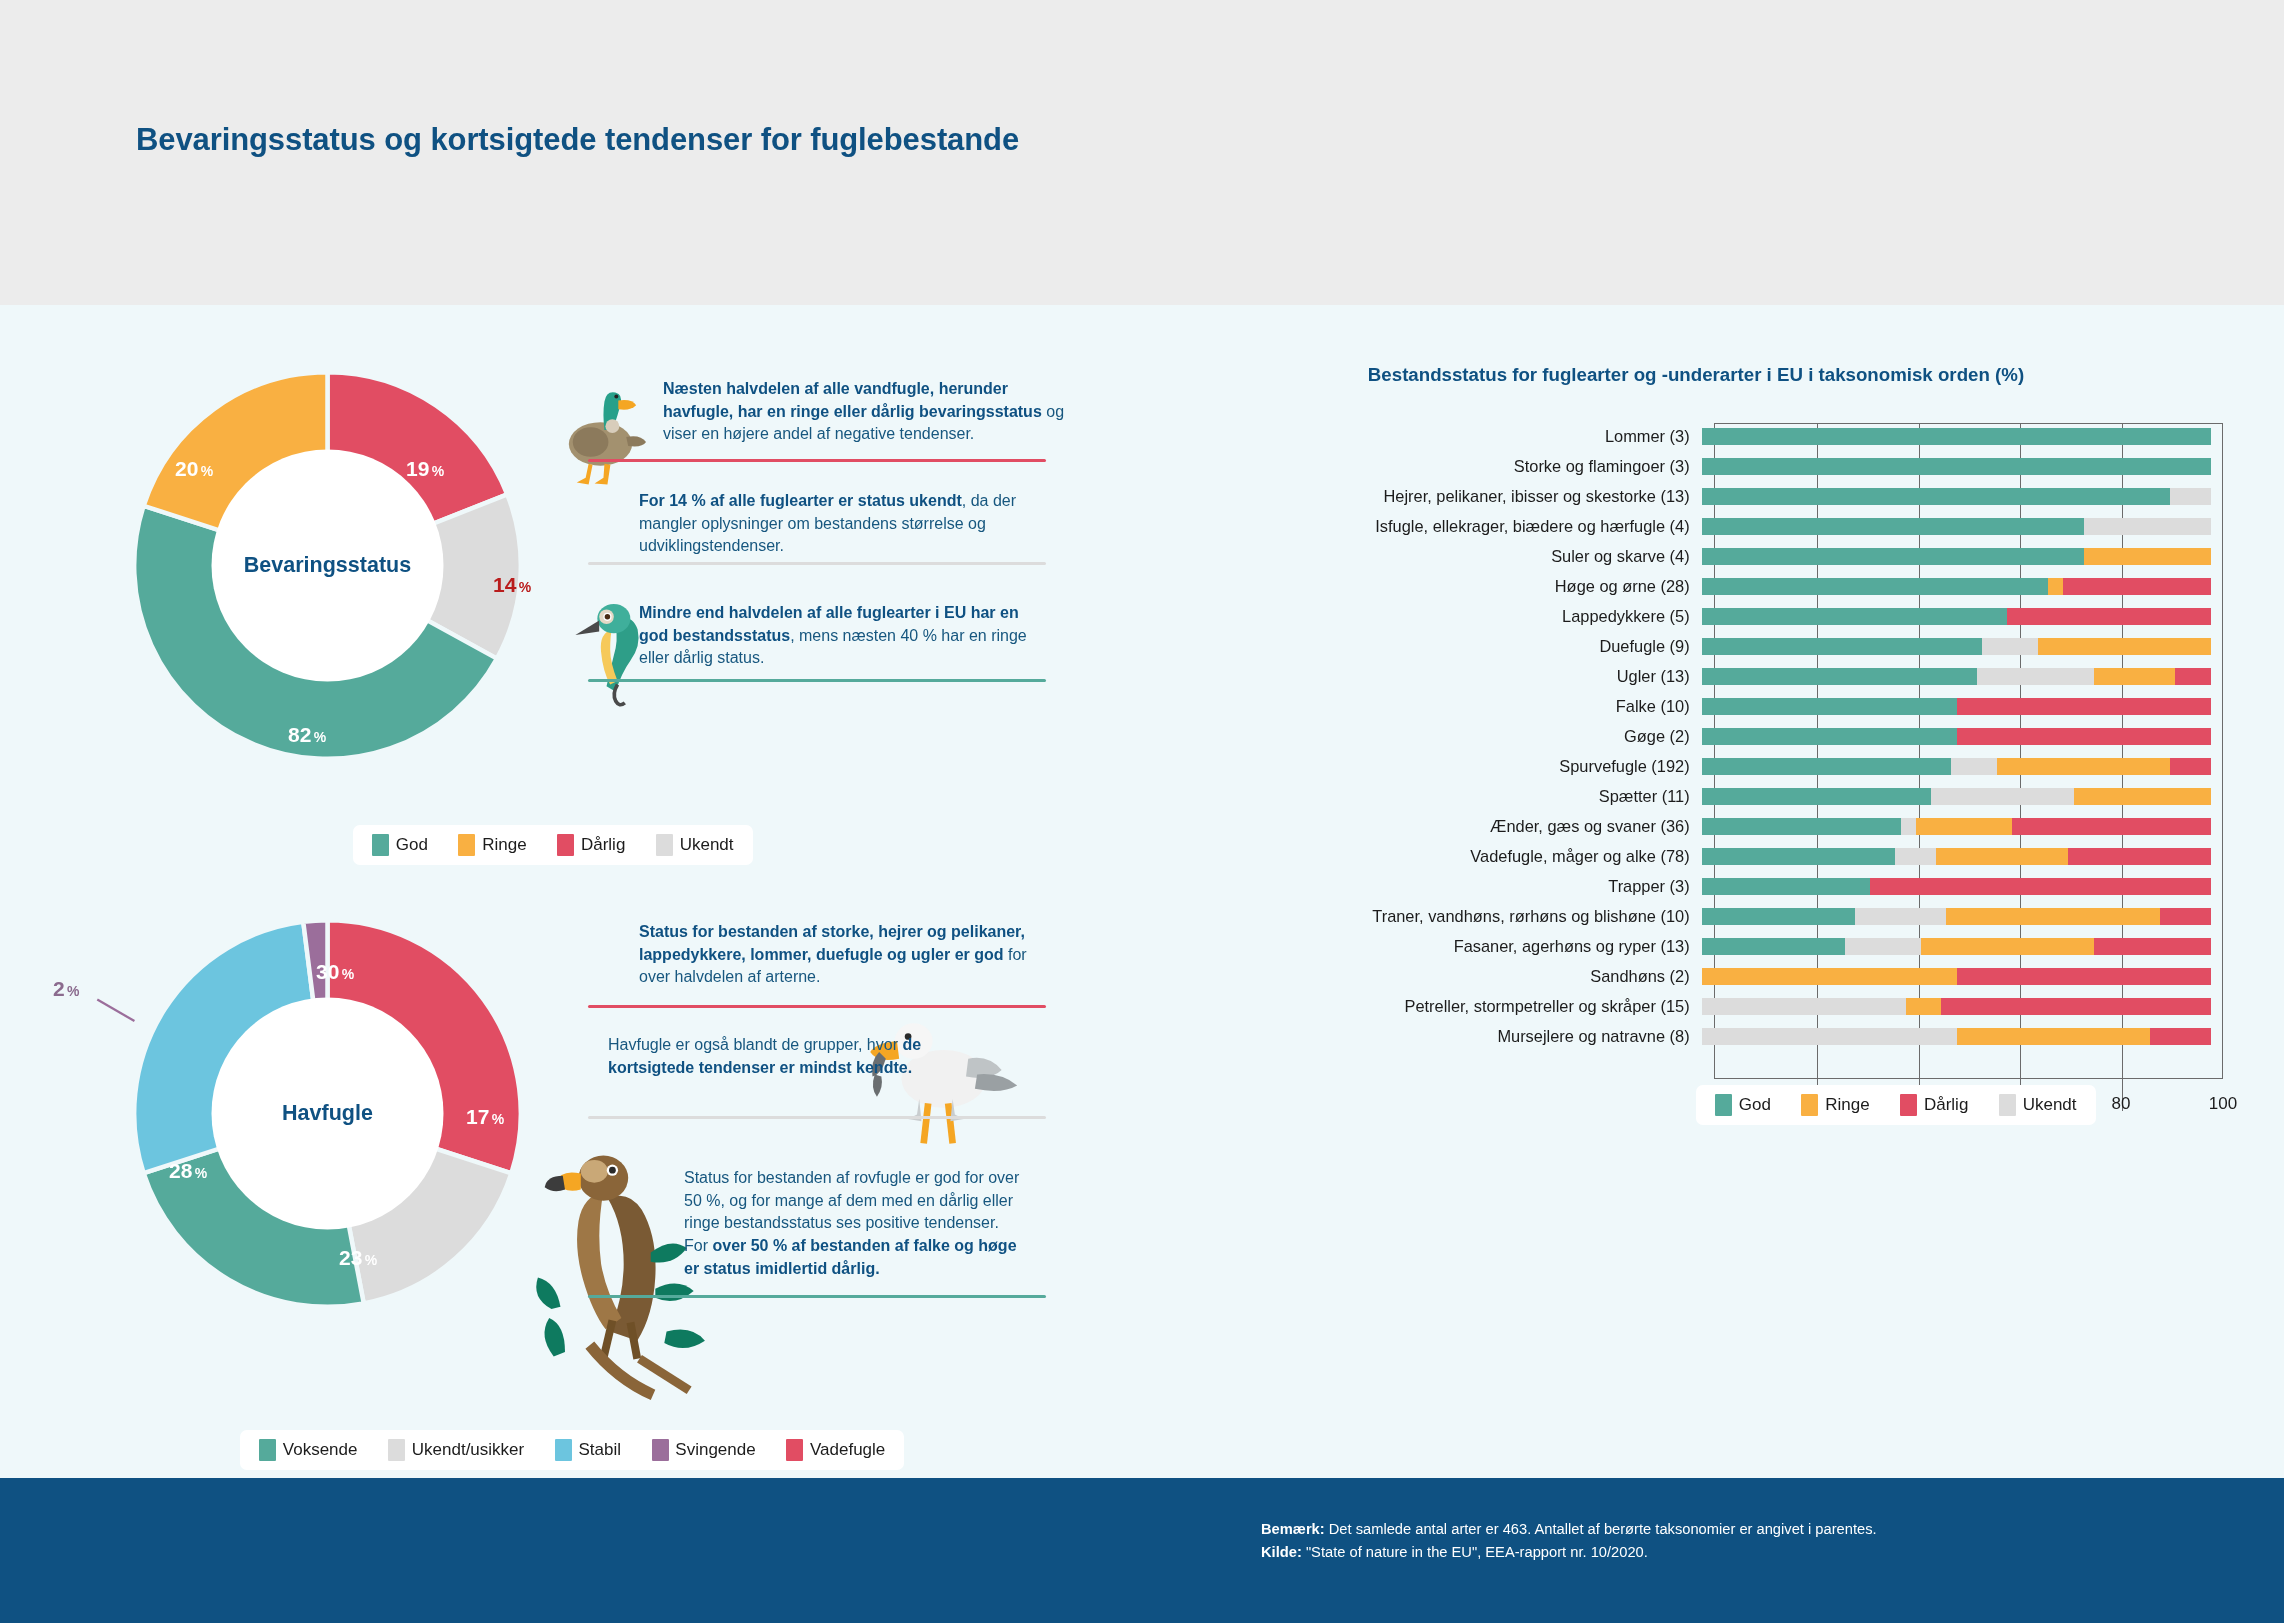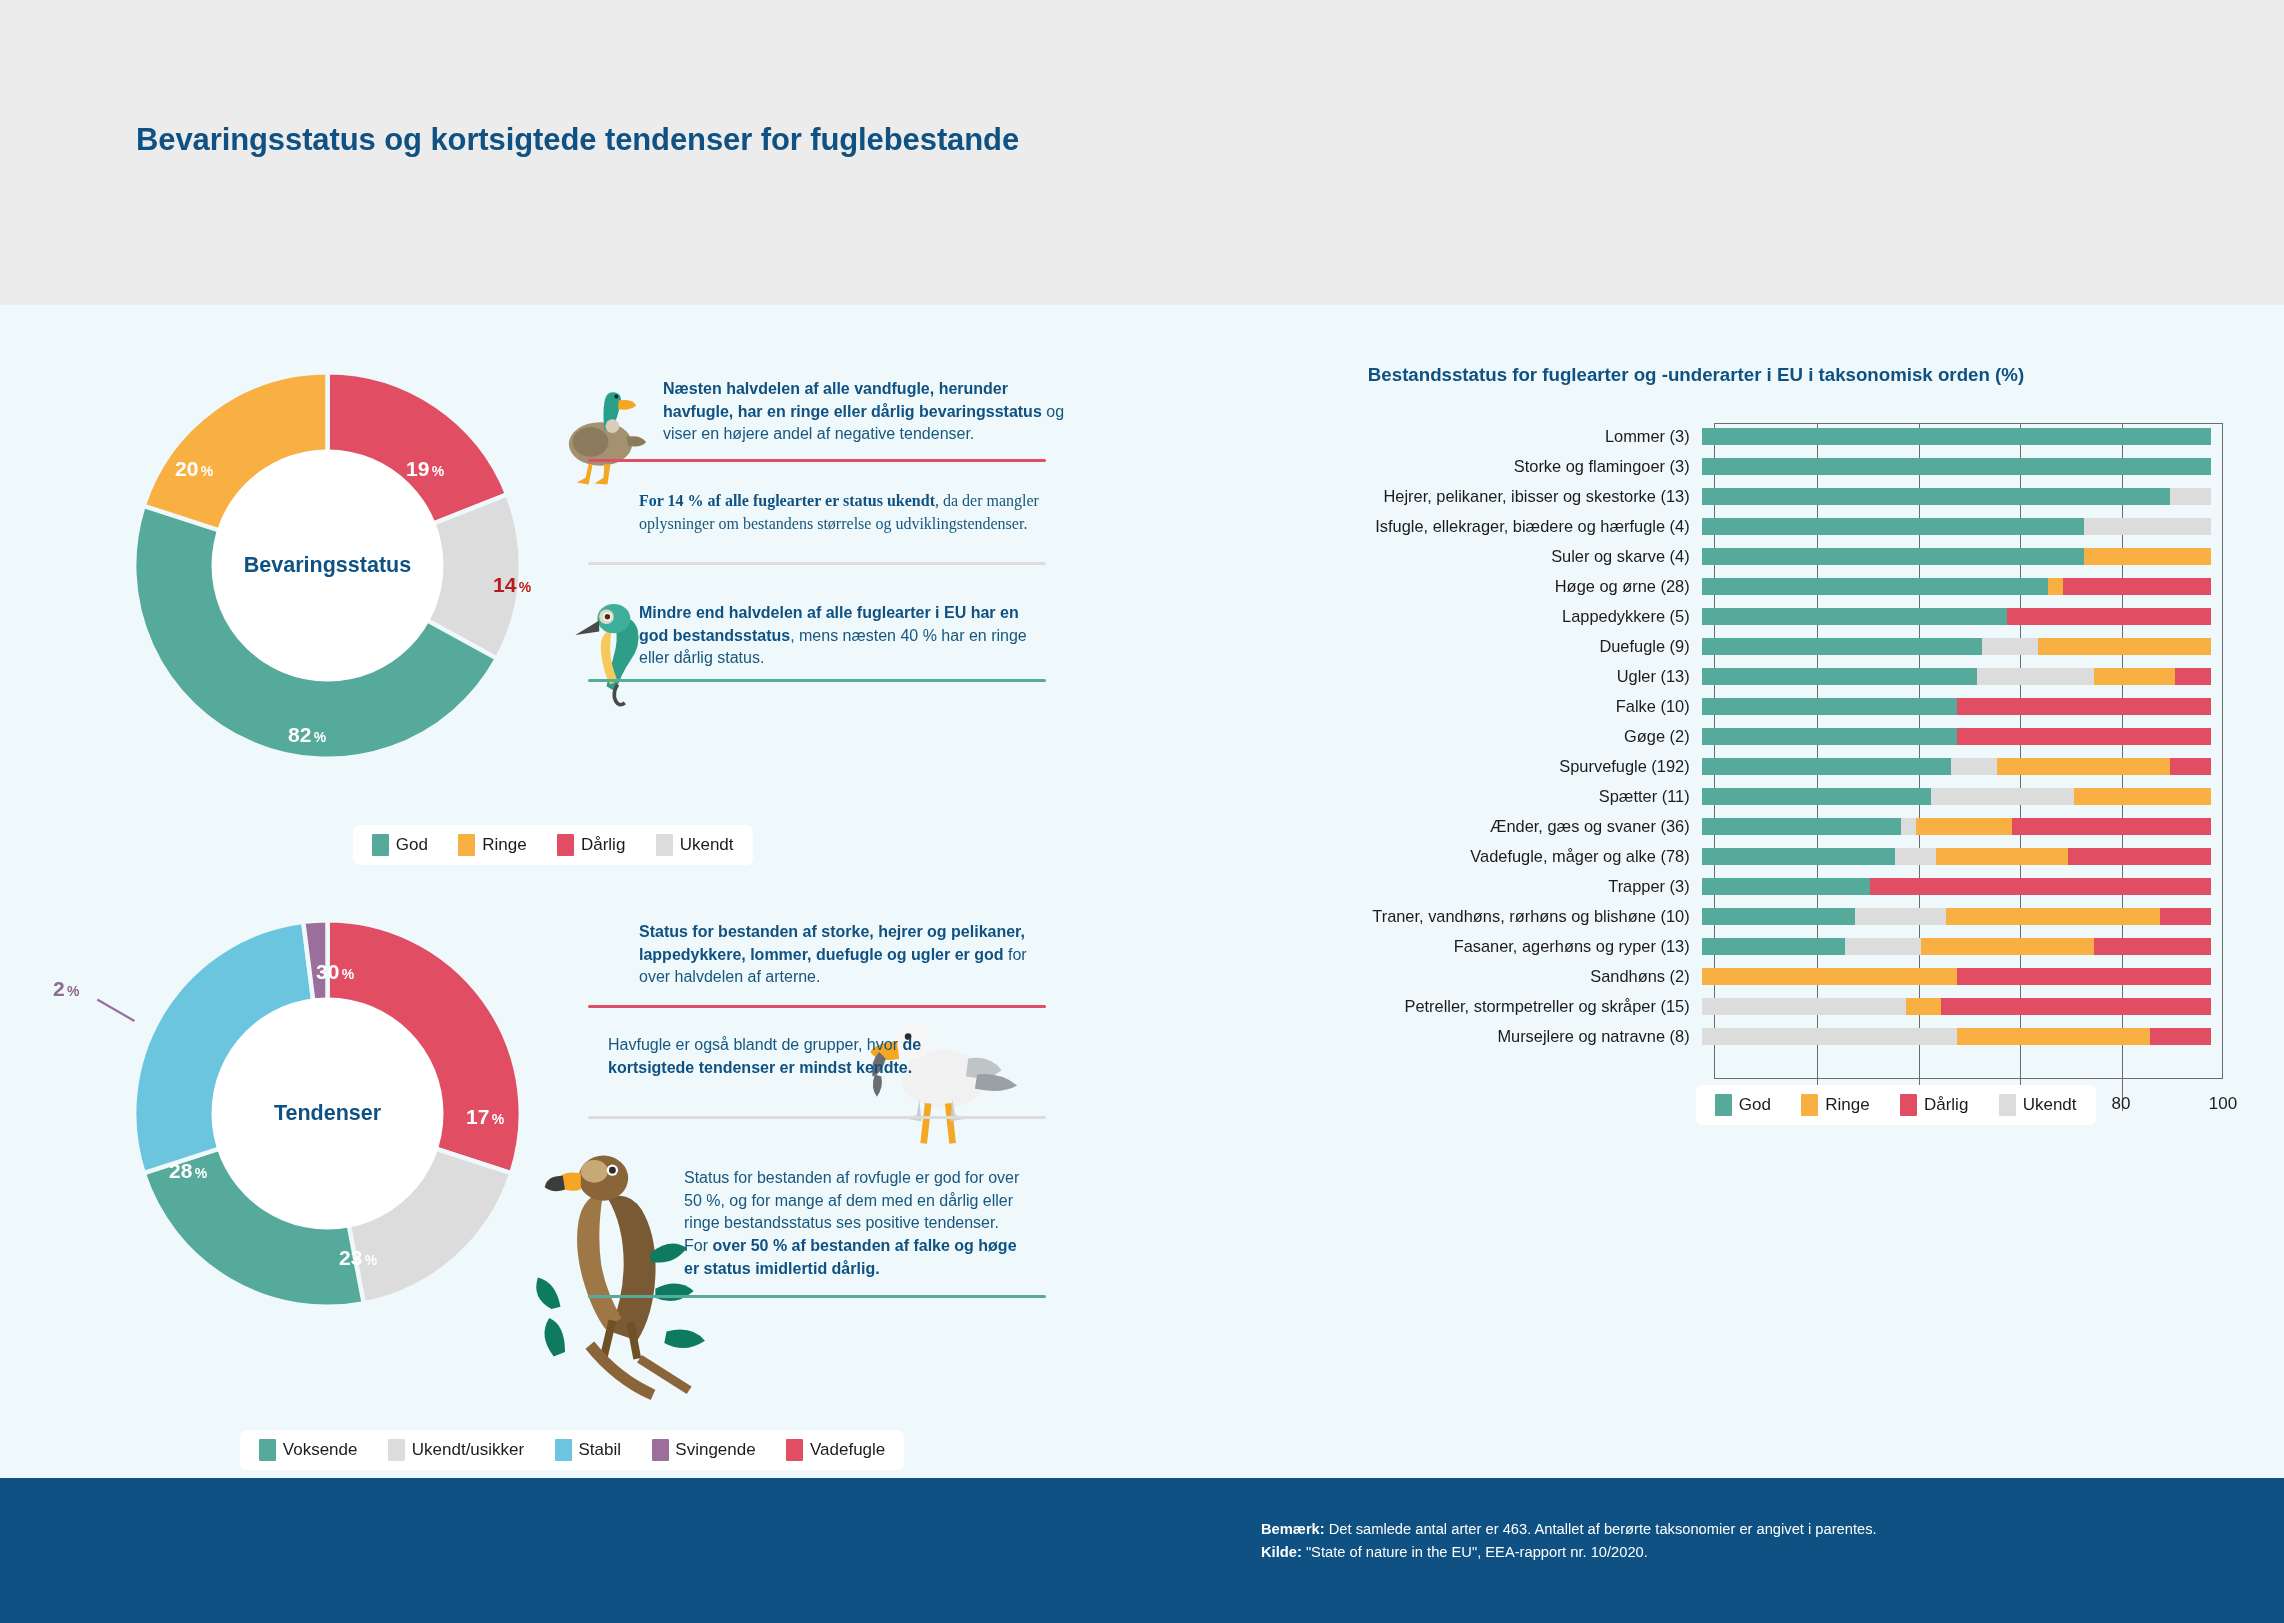--- a/index.html
+++ b/index.html
@@ -158,21 +158,21 @@
     <path d="M78 64 q14 2 18 -4 q-6 -8 -20 -5 z" fill="#8C7A5C"></path>
     <path d="M38 82 l-3 14 l-9 5 l12 2 l4 -20 z" fill="#F5A623"></path>
     <path d="M54 82 l-1 14 l-9 6 l13 1 l3 -20 z" fill="#F5A623"></path>
   </svg>
 
   <div class="callout" style="left:639px; top:73px; width:407px;margin-left:24px;">
     <b>Næsten halvdelen af alle vandfugle, herunder havfugle, har en ringe eller dårlig bevaringsstatus</b><span> og viser en højere andel af negative tendenser.</span>
   </div>
   <div class="rule" style="left:588px; top:154px; width:458px; background:#E14D63;"></div>
 
-  <div class="callout" style="left:639px; top:185px; width:407px;font-family:Liberation Serif, serif;">
+  <div class="callout" style="left:639px; top:185px; width:407px;">
     <b>For 14 % af alle fuglearter er status ukendt</b><span>, da der mangler oplysninger om bestandens størrelse og udviklingstendenser.</span>
   </div>
   <div class="rule" style="left:588px; top:257px; width:458px; background:#DCDCDC;"></div>
 
   <svg style="position:absolute; left:571px; top:288px; width:93px; height:119px;" viewBox="0 0 100 130">
     <path d="M46 28 q20 -6 26 12 q4 18 -8 34 q-10 14 -16 34 l-10 -6 q6 -26 10 -42 q3 -14 -2 -32 z" fill="#2E9E88"></path>
     <path d="M44 40 q-14 4 -12 24 q2 22 10 36 l8 -4 q-8 -20 -8 -34 q0 -16 2 -22 z" fill="#F6C95A"></path>
     <ellipse cx="46" cy="28" rx="18" ry="16" fill="#3FAF9B"></ellipse>
     <ellipse cx="38" cy="26" rx="8" ry="8" fill="#E4D9C6"></ellipse>
     <circle cx="39" cy="26" r="4.5" fill="#fff"></circle>
@@ -209,21 +209,21 @@
     <svg class="donut-svg" viewBox="0 0 200 200">
       <g id="donut2-slices">
           <path d="M 100 100 L 100 5 A 95 95 0 0 1 190.35036904803957 129.35661446562 Z" fill="#E14D63" stroke="#EFF8FA" stroke-width="2.2"></path>
           <path d="M 100 100 L 190.35036904803957 129.35661446562 A 95 95 0 0 1 117.80122488564383 193.31728881922544 Z" fill="#DCDCDC" stroke="#EFF8FA" stroke-width="2.2"></path>
           <path d="M 100 100 L 117.80122488564383 193.31728881922544 A 95 95 0 0 1 9.649630951960418 129.35661446562 Z" fill="#55AA9B" stroke="#EFF8FA" stroke-width="2.2"></path>
           <path d="M 100 100 L 9.649630951960418 129.35661446562 A 95 95 0 0 1 88.09334281139115 5.749103375124605 Z" fill="#6CC5DF" stroke="#EFF8FA" stroke-width="2.2"></path>
           <path d="M 100 100 L 88.09334281139115 5.749103375124605 A 95 95 0 0 1 100.00000000000007 5 Z" fill="#9B6E9B" stroke="#EFF8FA" stroke-width="2.2"></path>
         </g>
       <circle cx="100" cy="100" r="57" fill="#ffffff"></circle>
     </svg>
-    <div class="donut-center-label">Tendenser</div>
+    <div class="donut-center-label">Havfugle</div>
     <div class="slice-label" style="left:192px; top:50px;"><span>30</span><span class="pct">%</span></div>
     <div class="slice-label" style="left:342px; top:195px;"><span>17</span><span class="pct">%</span></div>
     <div class="slice-label" style="left:215px; top:336px;"><span>23</span><span class="pct">%</span></div>
     <div class="slice-label" style="left:45px; top:249px;"><span>28</span><span class="pct">%</span></div>
     <div class="slice-label outside" style="left:-71px; top:67px;"><span>2</span><span class="pct">%</span></div>
     <svg style="position:absolute; left:-29px; top:85px; width:62px; height:34px;" viewBox="0 0 110 60">
       <line x1="4" y1="8" x2="70" y2="46" stroke="#9B6E9B" stroke-width="4"></line>
     </svg>
   </div>
 

